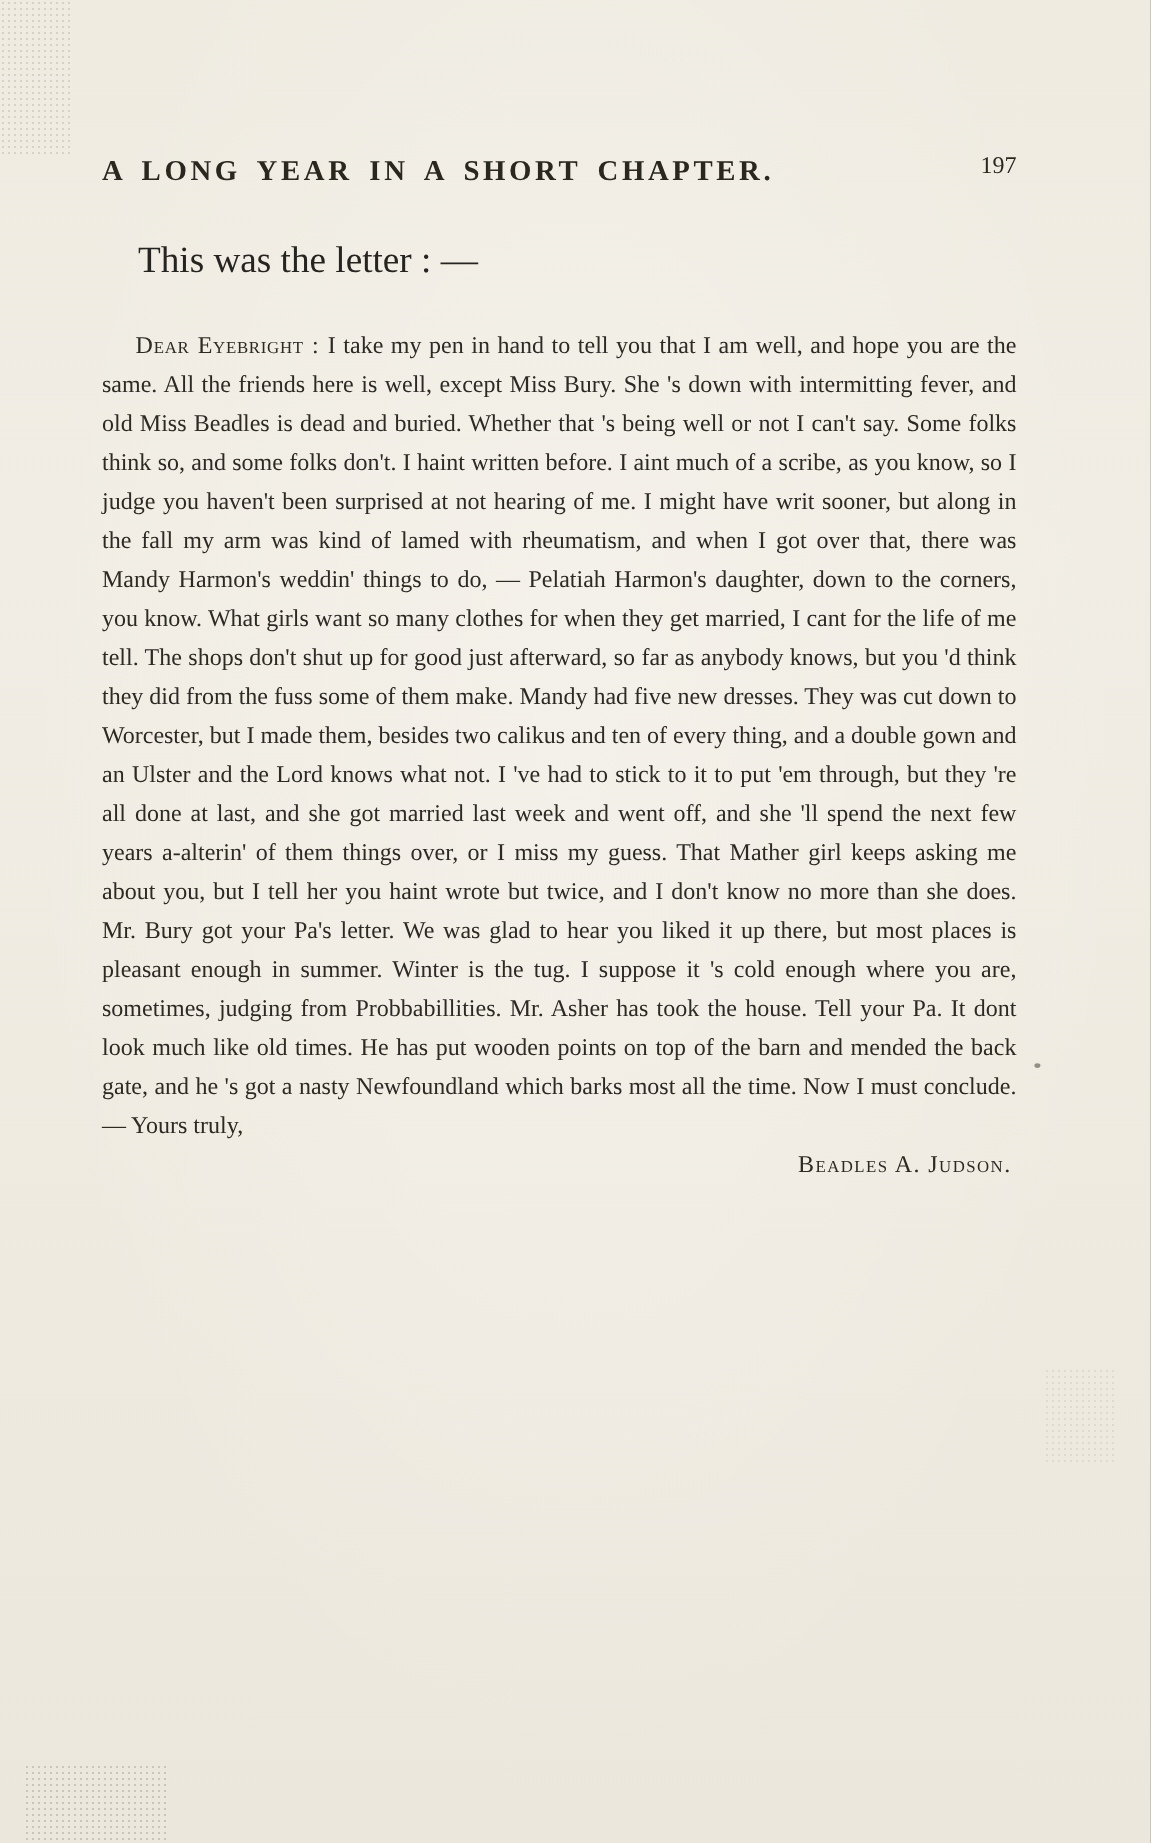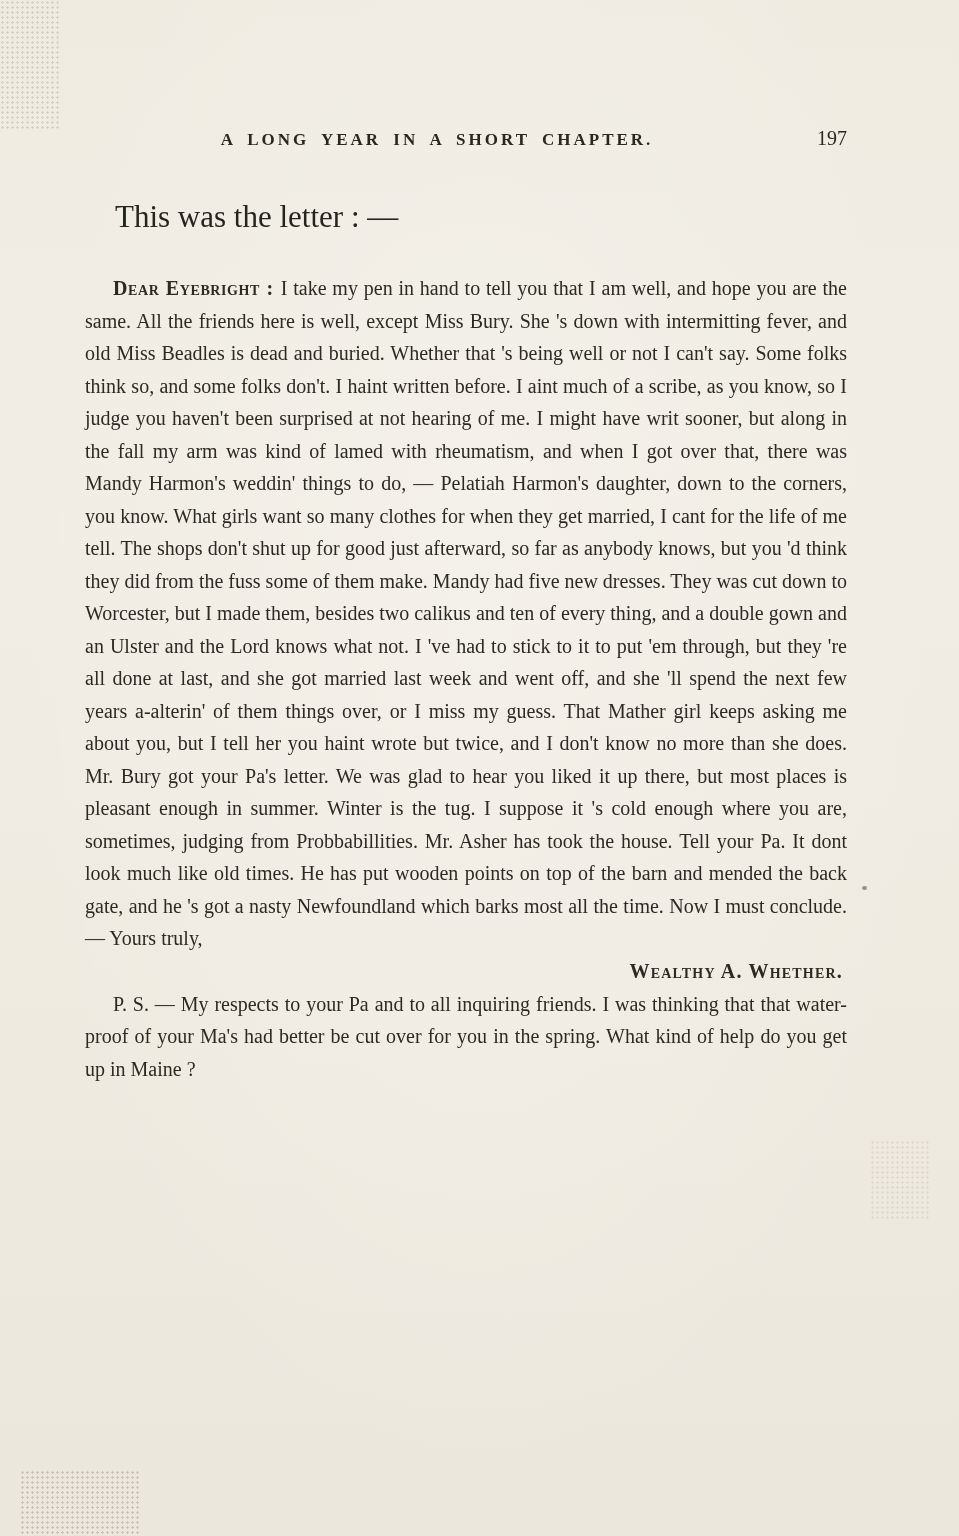--- a/index.html
+++ b/index.html
@@ -45,22 +45,21 @@
     position: absolute;
     left: 85px;
     top: 130px;
     width: 762px;
     height: 30px;
   }
   .head-title {
     position: absolute;
     left: 0;
     right: 58px;
-    text-align: center;
-    font-size: 17px;
+    font-size: 24px;
     font-weight: bold;
     letter-spacing: 3px;
     word-spacing: 5px;
     color: #2a271f;
   }
   .page-number {
     position: absolute;
     right: 0;
     top: -3px;
     font-size: 20px;
@@ -83,21 +82,20 @@
     margin: 38px 0 0 0;
     font-size: 20px;
     line-height: 32.5px;
     text-align: justify;
     text-indent: 28px;
     color: #2d2a24;
   }
   .smallcaps {
     font-variant: small-caps;
     letter-spacing: 0.6px;
-    font-weight: bold;
   }
   .salutation {
     margin-right: 0.35em;
   }
   .signature {
     margin: 0;
     padding-right: 4px;
     font-size: 20px;
     line-height: 33px;
     text-align: right;
@@ -127,18 +125,17 @@
     <span class="head-title">A LONG YEAR IN A SHORT CHAPTER.</span>
     <span class="page-number">197</span>
   </header>
 
   <main class="text-block">
 
     <p class="intro">This was the letter : —</p>
 
     <p class="letter-body"><span class="salutation smallcaps">Dear Eyebright :</span><span>I take my pen in hand to tell you that I am well, and hope you are the same. All the friends here is well, except Miss Bury. She 's down with intermitting fever, and old Miss Beadles is dead and buried. Whether that 's being well or not I can't say. Some folks think so, and some folks don't. I haint written before. I aint much of a scribe, as you know, so I judge you haven't been surprised at not hearing of me. I might have writ sooner, but along in the fall my arm was kind of lamed with rheumatism, and when I got over that, there was Mandy Harmon's weddin' things to do, — Pelatiah Harmon's daughter, down to the corners, you know. What girls want so many clothes for when they get married, I cant for the life of me tell. The shops don't shut up for good just afterward, so far as anybody knows, but you 'd think they did from the fuss some of them make. Mandy had five new dresses. They was cut down to Worcester, but I made them, besides two calikus and ten of every thing, and a double gown and an Ulster and the Lord knows what not. I 've had to stick to it to put 'em through, but they 're all done at last, and she got married last week and went off, and she 'll spend the next few years a-alterin' of them things over, or I miss my guess. That Mather girl keeps asking me about you, but I tell her you haint wrote but twice, and I don't know no more than she does. Mr. Bury got your Pa's letter. We was glad to hear you liked it up there, but most places is pleasant enough in summer. Winter is the tug. I suppose it 's cold enough where you are, sometimes, judging from Probbabillities. Mr. Asher has took the house. Tell your Pa. It dont look much like old times. He has put wooden points on top of the barn and mended the back gate, and he 's got a nasty Newfoundland which barks most all the time. Now I must conclude. — Yours truly,</span></p>
 
-    <p class="signature smallcaps">Wealthy A. Whether.</p>
+    <p class="signature smallcaps">Beadles A. Judson.</p>
 
-    <p class="postscript">P. S. — My respects to your Pa and to all inquiring friends. I was thinking that that water-proof of your Ma's had better be cut over for you in the spring. What kind of help do you get up in Maine ?</p>
 
   </main>
 </div>
 
 </body></html>

